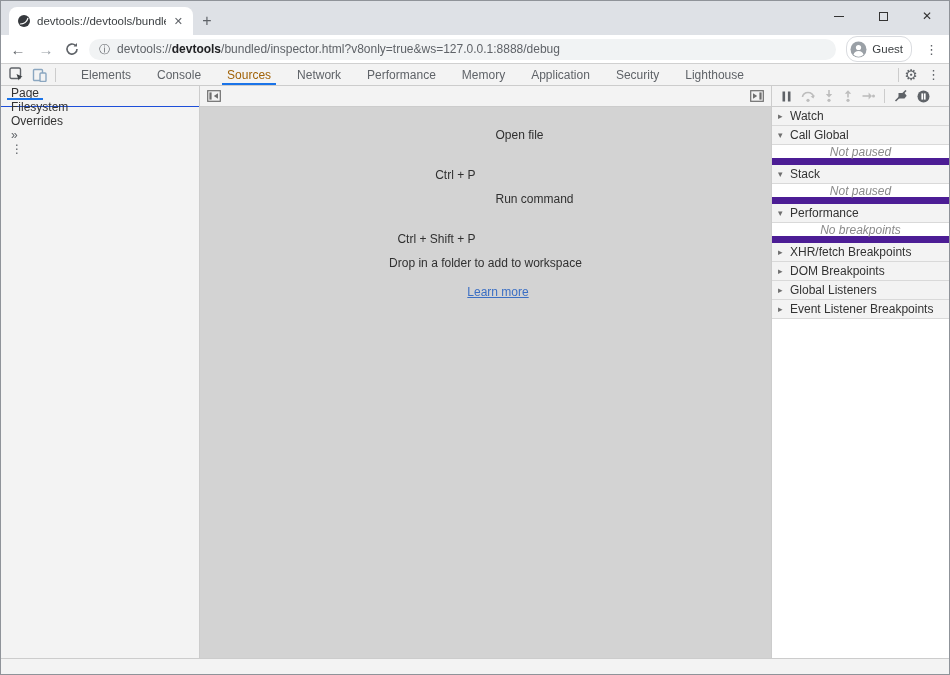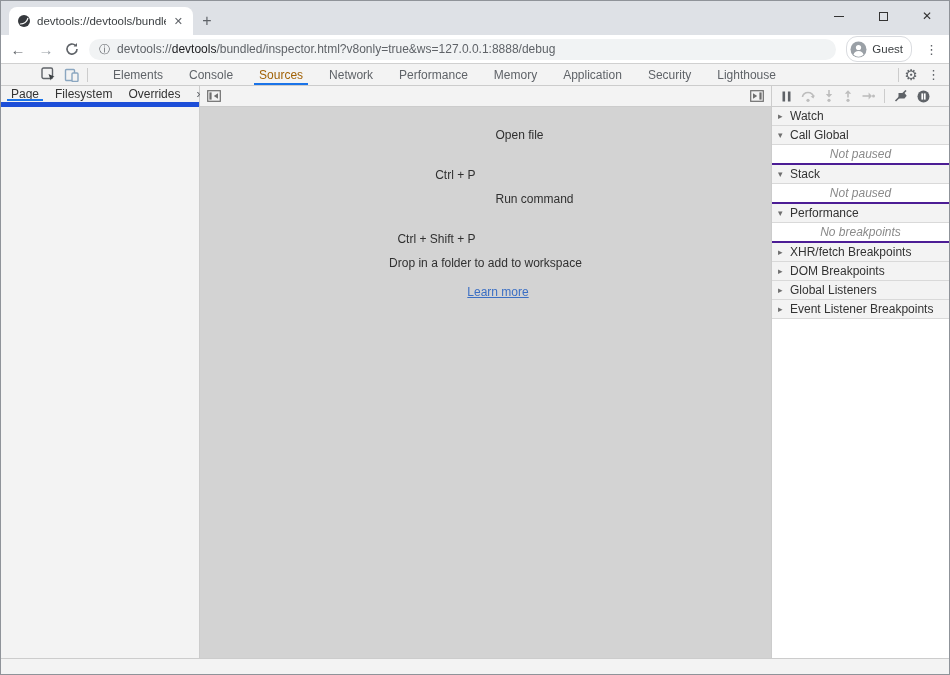--- a/index.html
+++ b/index.html
@@ -17,39 +17,39 @@
   .glyph-min { width:10px; border-top:1px solid #333; display:inline-block; }
   .glyph-max { width:9px; height:9px; border:1px solid #333; display:inline-block; }
   .glyph-close { font-size:12px; color:#333; }
 
   .toolbar-row { height:28px; background:#fff; display:flex; align-items:center; padding:0 8px; gap:10px; flex:0 0 auto; }
   .navbtn { font-size:15px; color:#5f6368; width:18px; text-align:center; }
   .navbtn.disabled { color:#9aa0a6; }
   .urlbar { flex:1; height:21px; background:#f1f3f4; border-radius:11px; display:flex; align-items:center; padding:0 10px; gap:7px; min-width:0; }
   .info-icon { font-size:11px; color:#5f6368; }
   .url-text { font-size:12px; white-space:nowrap; overflow:hidden; color:#5f6368; }
-  .url-host { color:#202124; }
+  .url-host { color:#202124;font-weight:bold; }
   .guest-pill { height:26px; border:1px solid #dadce0; border-radius:11px; background:#fff; display:flex; align-items:center; padding:0 8px 0 3px; gap:5px; }
   .guest-label { font-size:11.5px; color:#3c4043; }
   .menu-dots { font-size:13px; color:#5f6368; padding:0 3px; }
 
   
-  .dt-toolbar { height:23px; background:#f3f3f3; border-top:1px solid #d0d0d0; border-bottom:1px solid #ccc; display:flex; align-items:stretch; flex:0 0 auto;padding-left:32px; }
+  .dt-toolbar { height:23px; background:#f3f3f3; border-top:1px solid #d0d0d0; border-bottom:1px solid #ccc; display:flex; align-items:stretch; flex:0 0 auto; }
   .dt-left-icons { display:flex; align-items:center; gap:8px; padding:0 8px; }
   .vsep { width:1px; height:14px; background:#ccc; align-self:center; }
   .dt-tabs { display:flex; align-items:stretch; margin-left:4px; }
   .dt-tab { display:flex; align-items:center; padding:0 13px; font-size:12px; color:#5f6368; position:relative; }
   .dt-tab.selected { color:#a16207; }
   .dt-tab.selected::after { content:""; position:absolute; left:8px; right:8px; bottom:0; height:2px; background:#1a73e8; }
   .dt-right { margin-left:auto; display:flex; align-items:center; gap:6px; padding-right:6px; }
   .gear { font-size:15px; color:#5f6368; }
 
   .dt-main { flex:1; display:flex; min-height:0; }
   .navigator { width:199px; background:#f3f3f3; border-right:1px solid #ccc; display:flex; flex-direction:column; }
-  .nav-tabs { height:21px; border-bottom:5px solid #1d4ed8; display:flex; align-items:center; padding-left:4px; }
+  .nav-tabs { height:21px; border-bottom:1px solid #1d4ed8; display:flex; align-items:flex-start; padding-left:4px;flex-direction:column; }
   .nav-tab { display:flex; align-items:center; padding:0 6px; font-size:12px; color:#333; position:relative; margin-right:4px; }
   .nav-tab.selected::after { content:""; position:absolute; left:2px; right:2px; bottom:0; height:2px; background:#1a73e8; }
   .nav-more { display:flex; align-items:center; font-size:12px; color:#5f6368; padding:0 6px; }
   .nav-body { flex:1; }
 
   .editor { flex:1; display:flex; flex-direction:column; min-width:0; }
   .editor-toolbar { height:21px; background:#f3f3f3; border-bottom:1px solid #ccc; display:flex; align-items:center; justify-content:space-between; padding:0 7px; }
   .canvas { flex:1; background:#d3d3d3; padding-top:16px; }
   .shortcuts { display:grid; grid-template-columns:auto auto; column-gap:20px; row-gap:0; width:max-content; margin:0 auto; }
   .sc-keys { text-align:right; font-size:12px; color:#303030; line-height:24px;margin-top:40px; }
@@ -57,21 +57,21 @@
   .drop-hint { text-align:center; font-size:12px; color:#303030; line-height:24px; }
   .learn-more-row { text-align:center; margin-top:7px; }
   .learn-more { font-size:12px; color:#3b6fc4; text-decoration:underline;padding-left:25px; }
 
   .debugger-pane { width:178px; border-left:1px solid #ccc; background:#fff; display:flex; flex-direction:column; }
   .debug-toolbar { height:21px; background:#f3f3f3; border-bottom:1px solid #ccc; display:flex; align-items:center; padding:0 9px; gap:9px; }
   .dbg-icon { display:flex; align-items:center; }
   .section-header { height:19px; background:#f3f3f3; border-bottom:1px solid #d9d9d9; display:flex; align-items:center; padding-left:6px; gap:4px; }
   .section-header .arrow { font-size:9px; color:#6e6e6e; width:8px; }
   .section-header .label { font-size:12px; color:#333; }
-  .section-content { height:20px; border-bottom:2px solid #4c1d95; display:flex; align-items:center; justify-content:center; background:#fff; }
+  .section-content { height:20px; border-bottom:7px solid #4c1d95; display:flex; align-items:center; justify-content:center; background:#fff; }
   .placeholder { font-size:12px; font-style:italic; color:#8a8a8a; }
 
   .statusbar { height:16px; background:#f3f3f3; border-top:1px solid #ccc; flex:0 0 auto; }
   svg { display:block; }
 </style>
 </head>
 <body>
 
 <div class="window">
 

